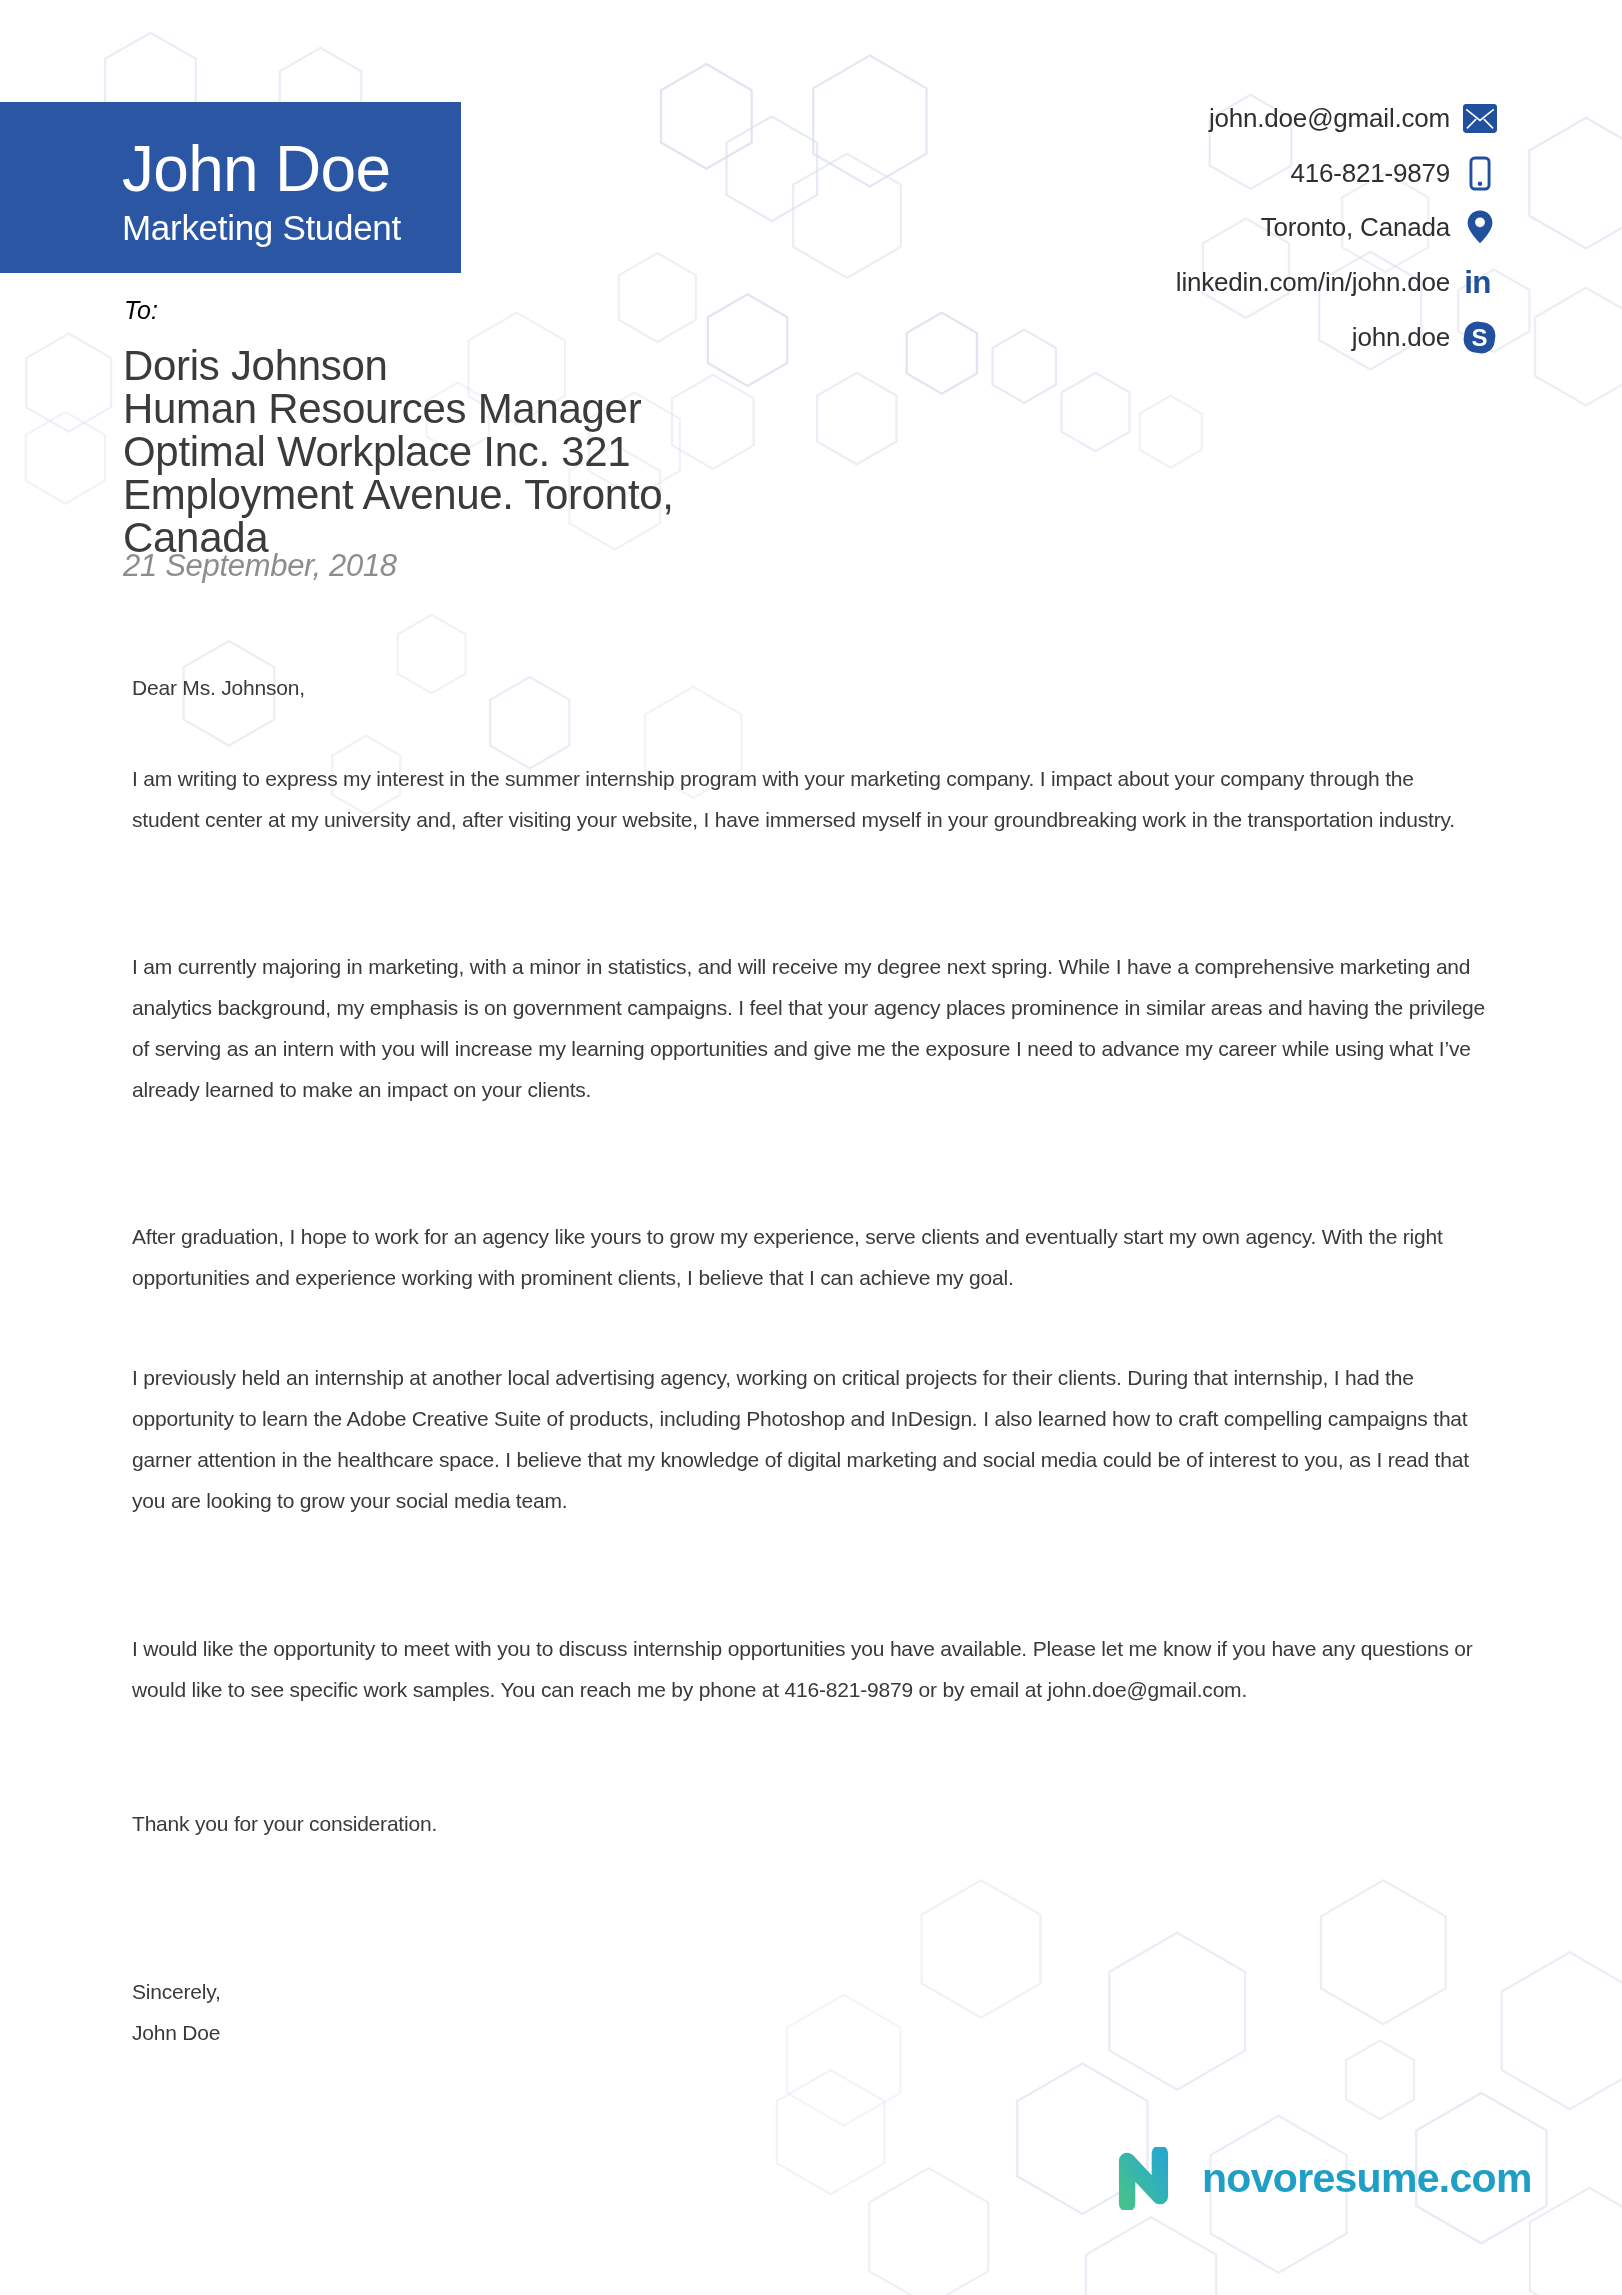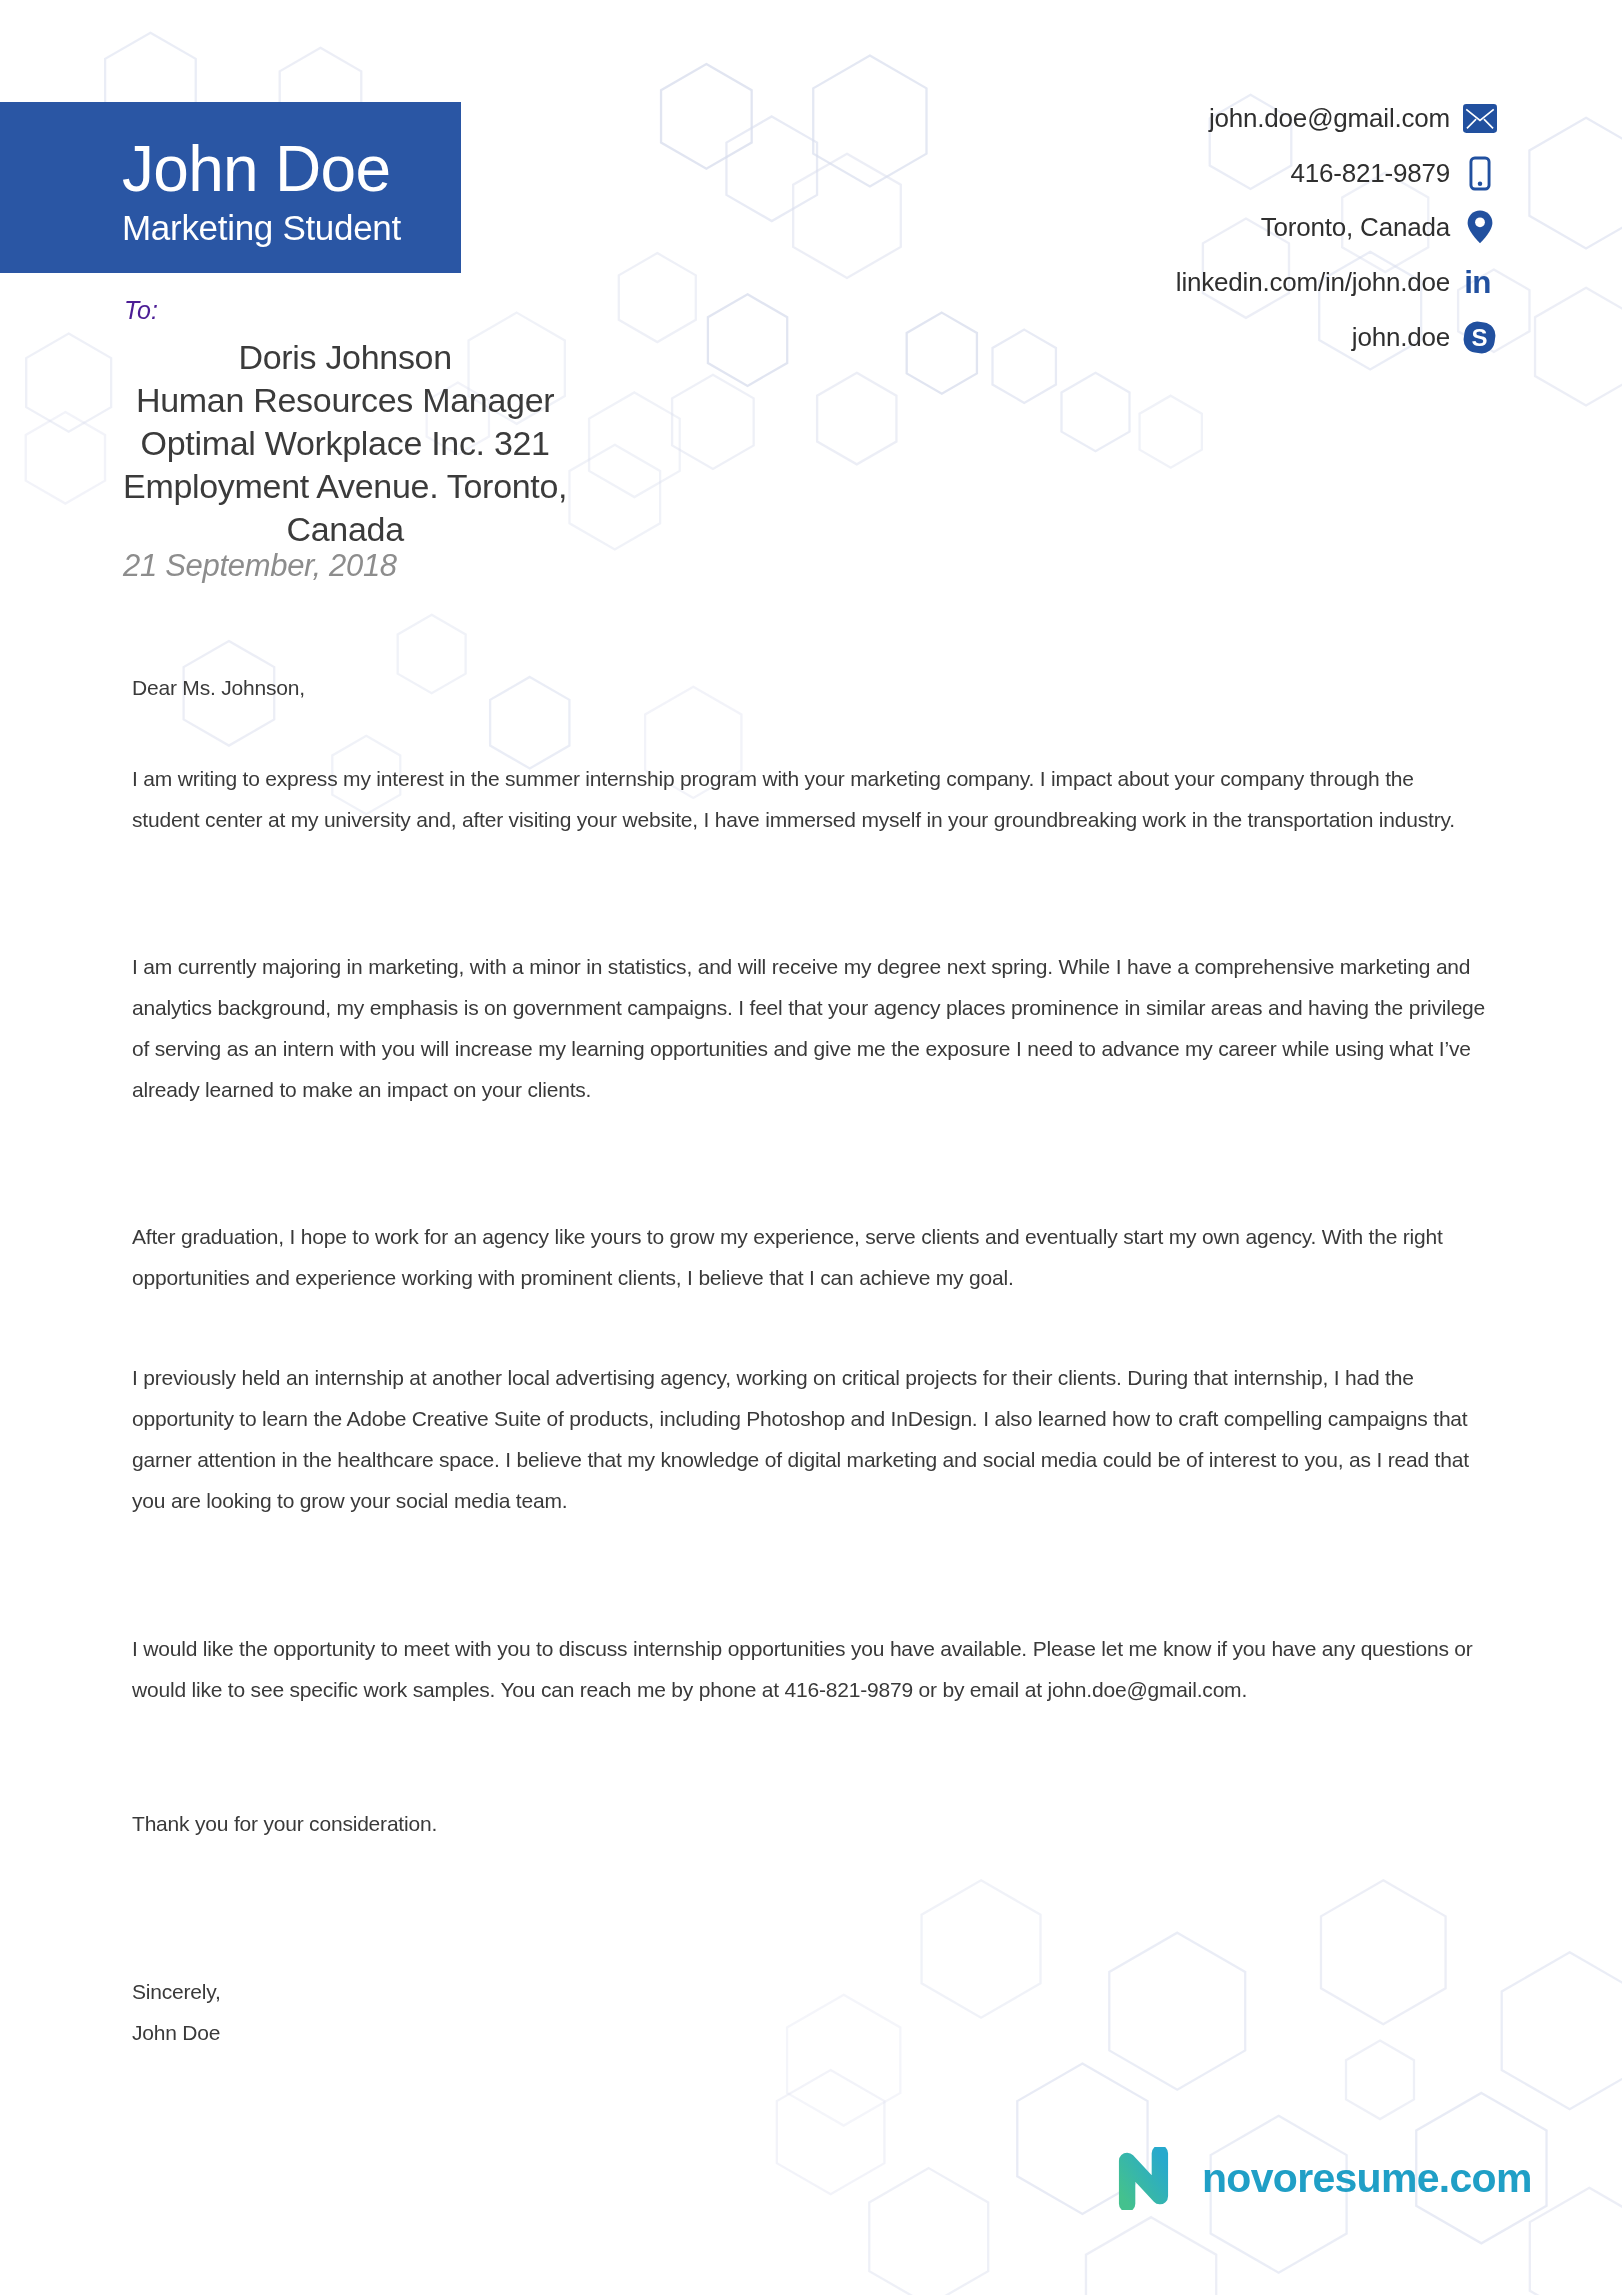--- a/index.html
+++ b/index.html
@@ -29,22 +29,22 @@
   
   .contact{position:absolute;top:99px;right:124px;}
   .contact-row{display:flex;justify-content:flex-end;align-items:center;gap:11px;height:39px;margin-bottom:15.7px;}
   .contact-label{font-size:26px;color:#2f2f2f;letter-spacing:-0.2px;white-space:nowrap;}
   .contact-icon{width:37px;display:flex;justify-content:center;align-items:flex-start;}
   .ic-fill{fill:var(--icon-blue,#21509f);}
   .ic-stroke{fill:none;stroke:var(--icon-blue,#21509f);}
   .ic-wstroke{fill:none;stroke:#ffffff;}
 
   
-  .to-label{position:absolute;left:124px;top:296px;font-size:25px;font-style:italic;color:#4c1d95;}
-  .address{position:absolute;left:123px;top:336px;font-size:34px;line-height:43px;color:#3b3b3b;letter-spacing:-0.3px;text-align:center;}
+  .to-label{position:absolute;left:124px;top:296px;font-size:25px;font-style:italic;color:#000000;}
+  .address{position:absolute;left:123px;top:344px;font-size:42px;line-height:43px;color:#3b3b3b;letter-spacing:-0.3px;}
   .date{position:absolute;left:123px;top:548px;font-size:31px;font-style:italic;color:#8d8d8d;letter-spacing:-0.3px;}
 
   
   .bodytext{position:absolute;left:124px;width:1354px;font-size:21px;line-height:41px;color:#3a3a3a;letter-spacing:-0.2px;margin:8px;}
   .salutation{top:659px;}
   .p1{top:750px;}
   .p2{top:938px;}
   .p3{top:1208px;}
   .p4{top:1349px;}
   .p5{top:1620px;}

